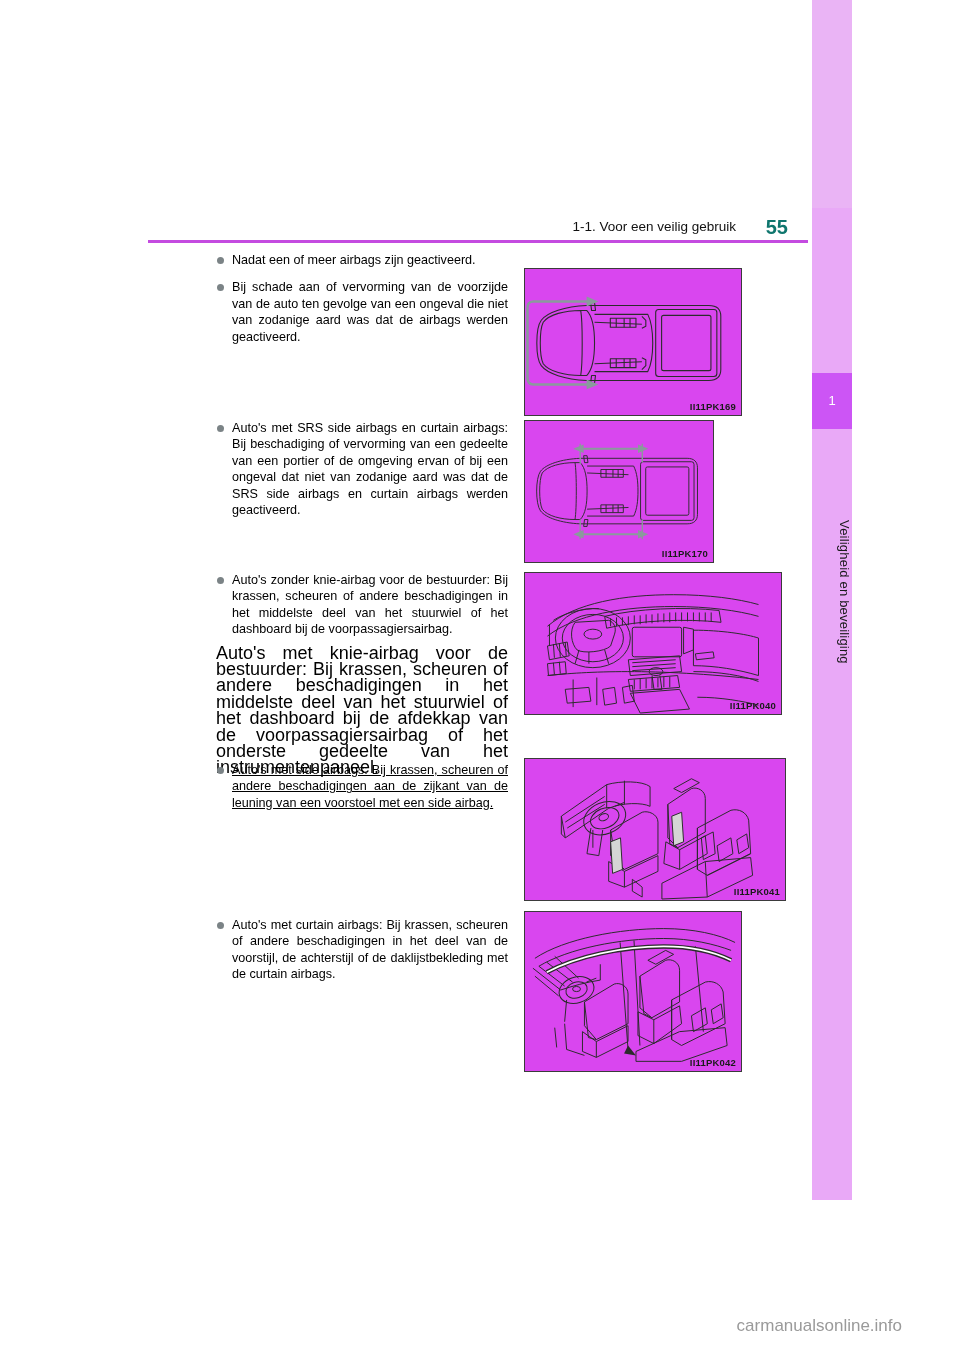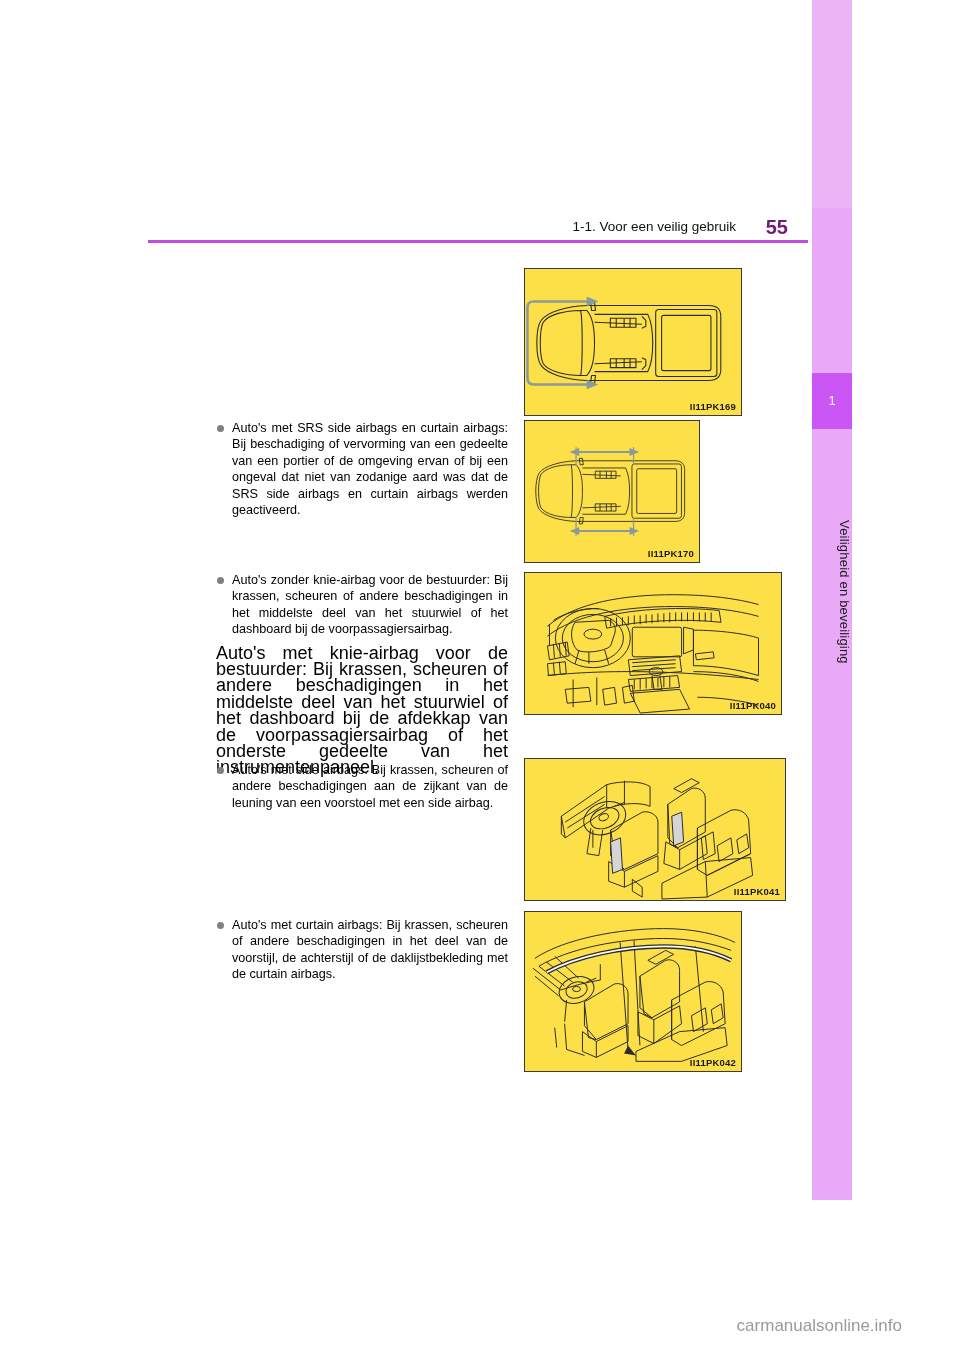--- a/index.html
+++ b/index.html
@@ -80,21 +80,21 @@
     color: #111;
     white-space: nowrap;
     margin-left: 10px;
   }
   .header-pageno {
     position: absolute;
     right: 0px;
     bottom: 1px;
     font-size: 20px;
     font-weight: bold;
-    color: #701a75;
+    color: #0f766e;
   }
   .header-rule {
     position: absolute;
     top: 240px;
     left: 148px;
     width: 660px;
     height: 3px;
     background: #c44be0;
   }
 
@@ -145,21 +145,21 @@
     text-justify: inter-word;
   }
   .last-line-left {
     text-align: left;
   }
 
   
   .figure {
     position: absolute;
     border: 1px solid #3b3b3b;
-    background: #fde047;
+    background: #d946ef;
     box-sizing: border-box;
   }
   .figure .fig-code {
     position: absolute;
     right: 5px;
     bottom: 3px;
     font-size: 9.5px;
     font-weight: bold;
     color: #1a1a1a;
     letter-spacing: 0.2px;
@@ -189,20 +189,24 @@
 
 <div class="header">
   <div class="header-breadcrumb">1-1. Voor een veilig gebruik</div>
   <div class="header-pageno">55</div>
 </div>
 <div class="header-rule"></div>
 
 <div class="content">
 
   <div class="row" style="height:168px;">
+    <div class="textcol">
+      <div class="bullet-item last-line-left">Nadat een of meer airbags zijn geactiveerd.</div>
+      <div class="bullet-item">Bij schade aan of vervorming van de voorzijde van de auto ten gevolge van een ongeval die niet van zodanige aard was dat de airbags werden geactiveerd.</div>
+    </div>
 
     <div class="figure" style="left:308px; top:16px; width:218px; height:148px;">
       <svg viewBox="0 0 218 148">
         <g fill="none" stroke="#2c2c2c" stroke-width="1.1" stroke-linejoin="round">
 
           <path d="M16 52 C10 60 10 90 16 98 C22 106 40 112 62 113 L186 113
                    C194 113 198 109 198 102 L198 48 C198 41 194 37 186 37 L62 37
                    C40 38 22 44 16 52 Z"></path>
 
           <path d="M18 54 C14 62 14 88 18 96 C24 104 40 108 56 108
@@ -239,21 +243,21 @@
 
       <span class="fig-code">II11PK169</span>
     </div>
   </div>
 
   <div class="row" style="height:152px;">
     <div class="textcol">
       <div class="bullet-item">Auto's met SRS side airbags en curtain airbags: Bij beschadiging of vervorming van een gedeelte van een portier of de omgeving ervan of bij een ongeval dat niet van zodanige aard was dat de SRS side airbags en curtain airbags werden geactiveerd.</div>
     </div>
 
-    <div class="figure" style="left:308px; top:0px; width:176px; height:143px;">
+    <div class="figure" style="left:308px; top:0px; width:190px; height:143px;">
       <svg viewBox="0 0 218 143">
         <g fill="none" stroke="#2c2c2c" stroke-width="1.1" stroke-linejoin="round">
           <path d="M18 48 C12 56 12 86 18 94 C24 102 42 108 64 109 L188 109
                    C196 109 200 105 200 98 L200 44 C200 37 196 33 188 33 L64 33
                    C42 34 24 40 18 48 Z"></path>
           <path d="M20 50 C16 58 16 84 20 92 C26 100 42 104 58 104
                    C60 92 60 50 58 38 C42 38 26 42 20 50 Z"></path>
           <path d="M58 38 L64 38 C70 44 72 56 72 71 C72 86 70 98 64 104 L58 104"></path>
           <path d="M72 42 L126 42 C130 50 131 60 131 71 C131 82 130 92 126 100 L72 100"></path>
           <path d="M72 50 L120 52 M72 92 L120 90"></path>
@@ -347,21 +351,21 @@
           <path d="M154 126 C178 126 200 130 216 134"></path>
 
           <path d="M58 118 L70 116 L72 132 L60 134 Z"></path>
           <path d="M78 116 L88 114 L90 130 L80 132 Z"></path>
         </g>
       </svg>
       <span class="fig-code">II11PK040</span>
     </div>
   </div>
 
-  <div class="row" style="height:155px;">
+  <div class="row" style="height:155px;text-decoration:underline;">
     <div class="textcol">
       <div class="bullet-item">Auto's met side airbags: Bij krassen, scheuren of andere beschadigingen aan de zijkant van de leuning van een voorstoel met een side airbag.</div>
     </div>
 
     <div class="figure" style="left:308px; top:-4px; width:262px; height:143px;">
       <svg viewBox="0 0 218 143">
         <g fill="none" stroke="#2c2c2c" stroke-width="1" stroke-linejoin="round">
 
           <path d="M14 58 L60 26 C74 22 96 22 104 28 L104 48 C96 44 76 44 62 50 L18 80 Z"></path>
           <path d="M14 58 L14 76 L18 80"></path>

